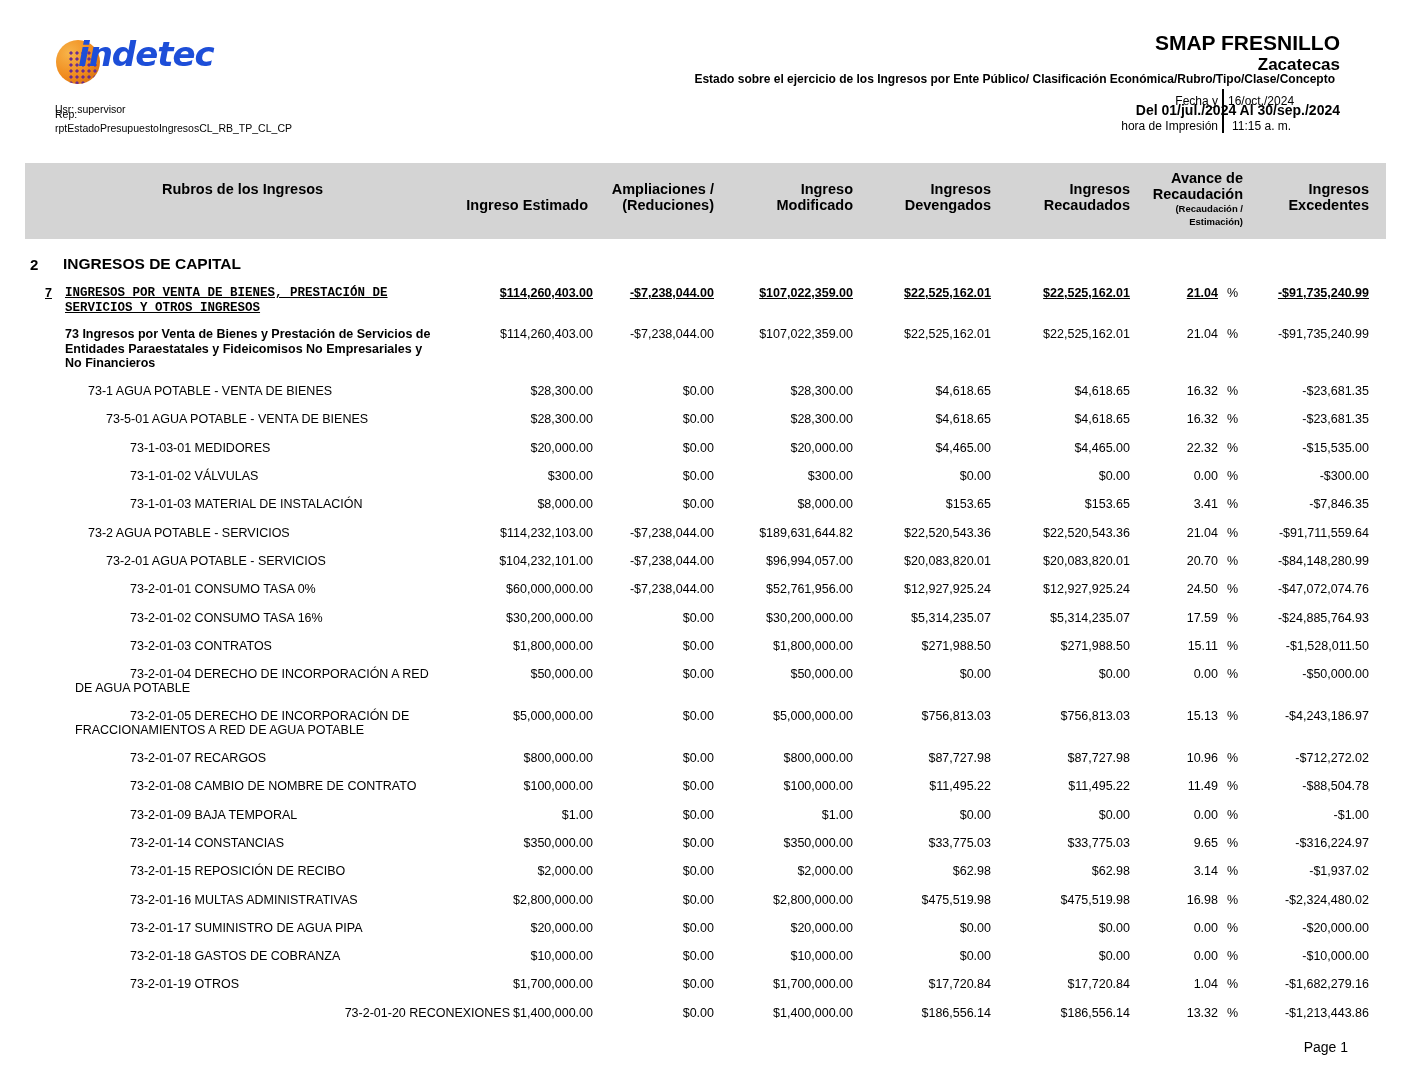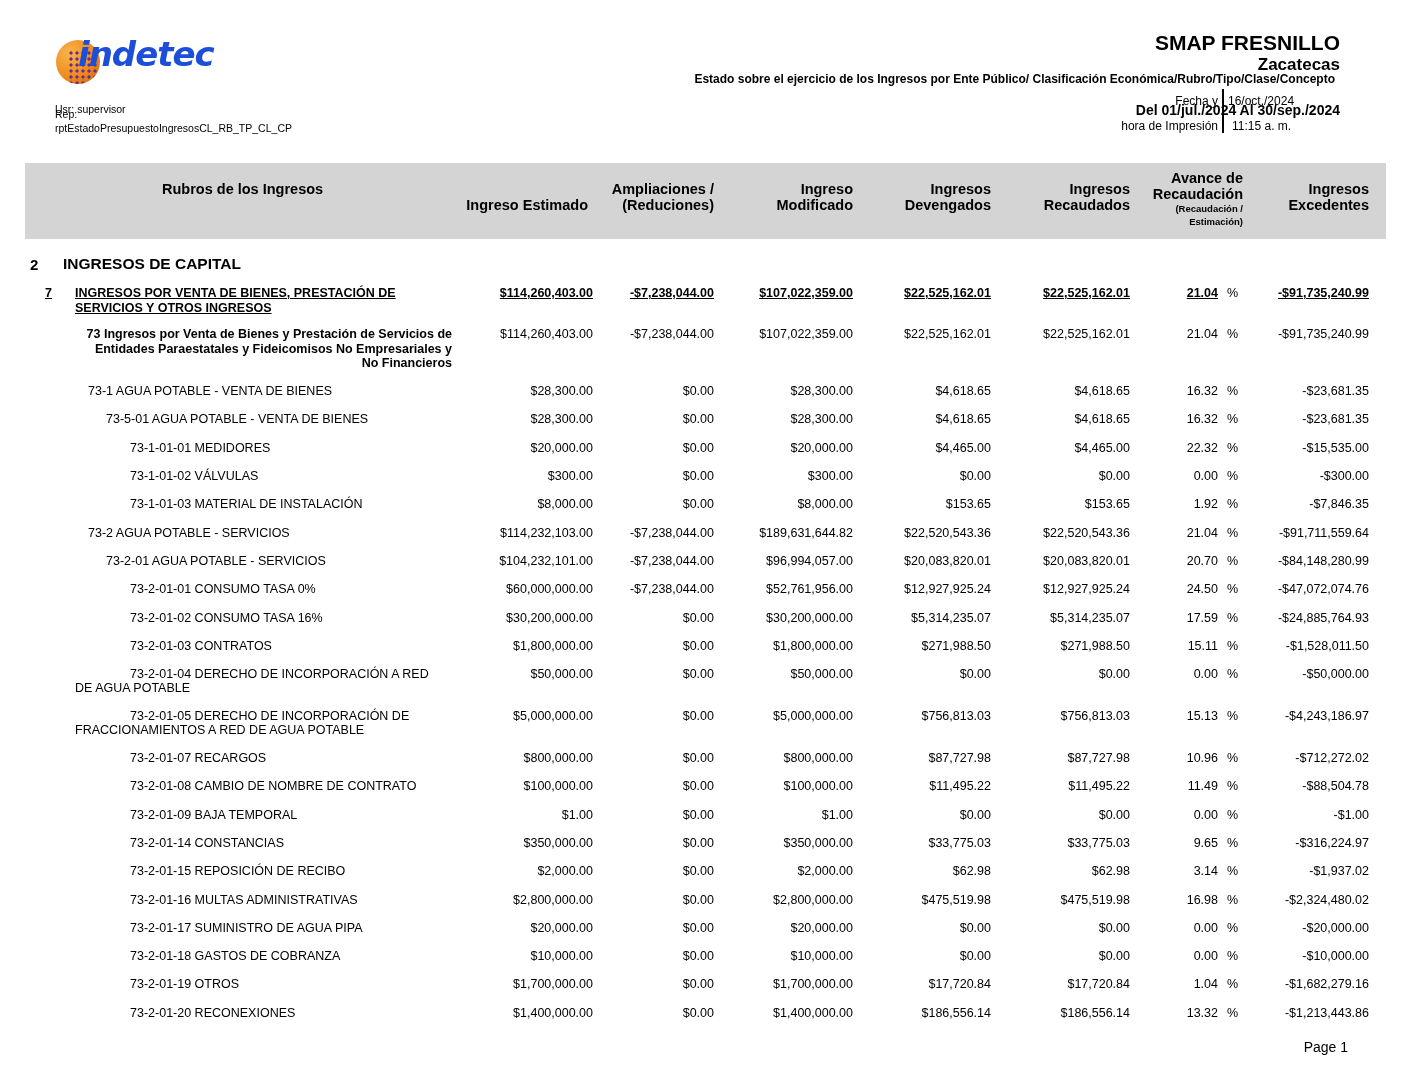--- a/index.html
+++ b/index.html
@@ -98,32 +98,32 @@
   <span>Ingresos</span><br>
   <span>Excedentes</span>
 </div>
 
 <div class="abs bold" style="left:30px;top:256px;font-size:15px;">2</div>
 <div class="abs bold" style="left:63px;top:255px;font-size:15.5px;">INGRESOS DE CAPITAL</div>
 
 <div id="rows">
     <div class="row" style="top: 286px;">
       <span class="desc bold ul" style="left: 45px;">7</span>
-      <span class="desc bold ul" style="left: 75px; width: 330px;">INGRESOS POR VENTA DE BIENES, PRESTACIÓN DE SERVICIOS Y OTROS INGRESOS</span>
+      <span class="desc bold ul" style="left: 65px; width: 330px; font-family: Liberation Mono, monospace;">INGRESOS POR VENTA DE BIENES, PRESTACIÓN DE SERVICIOS Y OTROS INGRESOS</span>
       <span class="cell c1 bold ul">$114,260,403.00</span>
       <span class="cell c2 bold ul">-$7,238,044.00</span>
       <span class="cell c3 bold ul">$107,022,359.00</span>
       <span class="cell c4 bold ul">$22,525,162.01</span>
       <span class="cell c5 bold ul">$22,525,162.01</span>
       <span class="cell c6 bold ul">21.04</span>
       <span class="cell pct">%</span>
       <span class="cell c7 bold ul">-$91,735,240.99</span>
     </div>
     <div class="row" style="top: 327px;">
-      <span class="desc bold" style="left: 82px; width: 370px; text-align: right;">73 Ingresos por Venta de Bienes y Prestación de Servicios de Entidades Paraestatales y Fideicomisos No Empresariales y No Financieros</span>
+      <span class="desc bold" style="left: 65px; width: 370px;">73 Ingresos por Venta de Bienes y Prestación de Servicios de Entidades Paraestatales y Fideicomisos No Empresariales y No Financieros</span>
       <span class="cell c1">$114,260,403.00</span>
       <span class="cell c2">-$7,238,044.00</span>
       <span class="cell c3">$107,022,359.00</span>
       <span class="cell c4">$22,525,162.01</span>
       <span class="cell c5">$22,525,162.01</span>
       <span class="cell c6">21.04</span>
       <span class="cell pct">%</span>
       <span class="cell c7">-$91,735,240.99</span>
     </div>
     <div class="row" style="top: 384px;">
@@ -142,21 +142,21 @@
       <span class="cell c1">$28,300.00</span>
       <span class="cell c2">$0.00</span>
       <span class="cell c3">$28,300.00</span>
       <span class="cell c4">$4,618.65</span>
       <span class="cell c5">$4,618.65</span>
       <span class="cell c6">16.32</span>
       <span class="cell pct">%</span>
       <span class="cell c7">-$23,681.35</span>
     </div>
     <div class="row" style="top: 441px;">
-      <span class="desc" style="left: 130px; width: 380px;">73-1-01-01 MEDIDORES</span>
+      <span class="desc" style="left: 130px; width: 380px;">73-1-03-01 MEDIDORES</span>
       <span class="cell c1">$20,000.00</span>
       <span class="cell c2">$0.00</span>
       <span class="cell c3">$20,000.00</span>
       <span class="cell c4">$4,465.00</span>
       <span class="cell c5">$4,465.00</span>
       <span class="cell c6">22.32</span>
       <span class="cell pct">%</span>
       <span class="cell c7">-$15,535.00</span>
     </div>
     <div class="row" style="top: 469px;">
@@ -170,21 +170,21 @@
       <span class="cell pct">%</span>
       <span class="cell c7">-$300.00</span>
     </div>
     <div class="row" style="top: 497px;">
       <span class="desc" style="left: 130px; width: 380px;">73-1-01-03 MATERIAL DE INSTALACIÓN</span>
       <span class="cell c1">$8,000.00</span>
       <span class="cell c2">$0.00</span>
       <span class="cell c3">$8,000.00</span>
       <span class="cell c4">$153.65</span>
       <span class="cell c5">$153.65</span>
-      <span class="cell c6">1.92</span>
+      <span class="cell c6">3.41</span>
       <span class="cell pct">%</span>
       <span class="cell c7">-$7,846.35</span>
     </div>
     <div class="row" style="top: 526px;">
       <span class="desc" style="left: 88px; width: 380px;">73-2 AGUA POTABLE - SERVICIOS</span>
       <span class="cell c1">$114,232,103.00</span>
       <span class="cell c2">-$7,238,044.00</span>
       <span class="cell c3">$189,631,644.82</span>
       <span class="cell c4">$22,520,543.36</span>
       <span class="cell c5">$22,520,543.36</span>
@@ -353,21 +353,21 @@
       <span class="cell c1">$1,700,000.00</span>
       <span class="cell c2">$0.00</span>
       <span class="cell c3">$1,700,000.00</span>
       <span class="cell c4">$17,720.84</span>
       <span class="cell c5">$17,720.84</span>
       <span class="cell c6">1.04</span>
       <span class="cell pct">%</span>
       <span class="cell c7">-$1,682,279.16</span>
     </div>
     <div class="row" style="top: 1006px;">
-      <span class="desc" style="left: 130px; width: 380px;">73-2-01-20 RECONEXIONES</span>
+      <span class="desc" style="left: 130px; width: 380px; text-align: right;">73-2-01-20 RECONEXIONES</span>
       <span class="cell c1">$1,400,000.00</span>
       <span class="cell c2">$0.00</span>
       <span class="cell c3">$1,400,000.00</span>
       <span class="cell c4">$186,556.14</span>
       <span class="cell c5">$186,556.14</span>
       <span class="cell c6">13.32</span>
       <span class="cell pct">%</span>
       <span class="cell c7">-$1,213,443.86</span>
     </div>
   </div>

